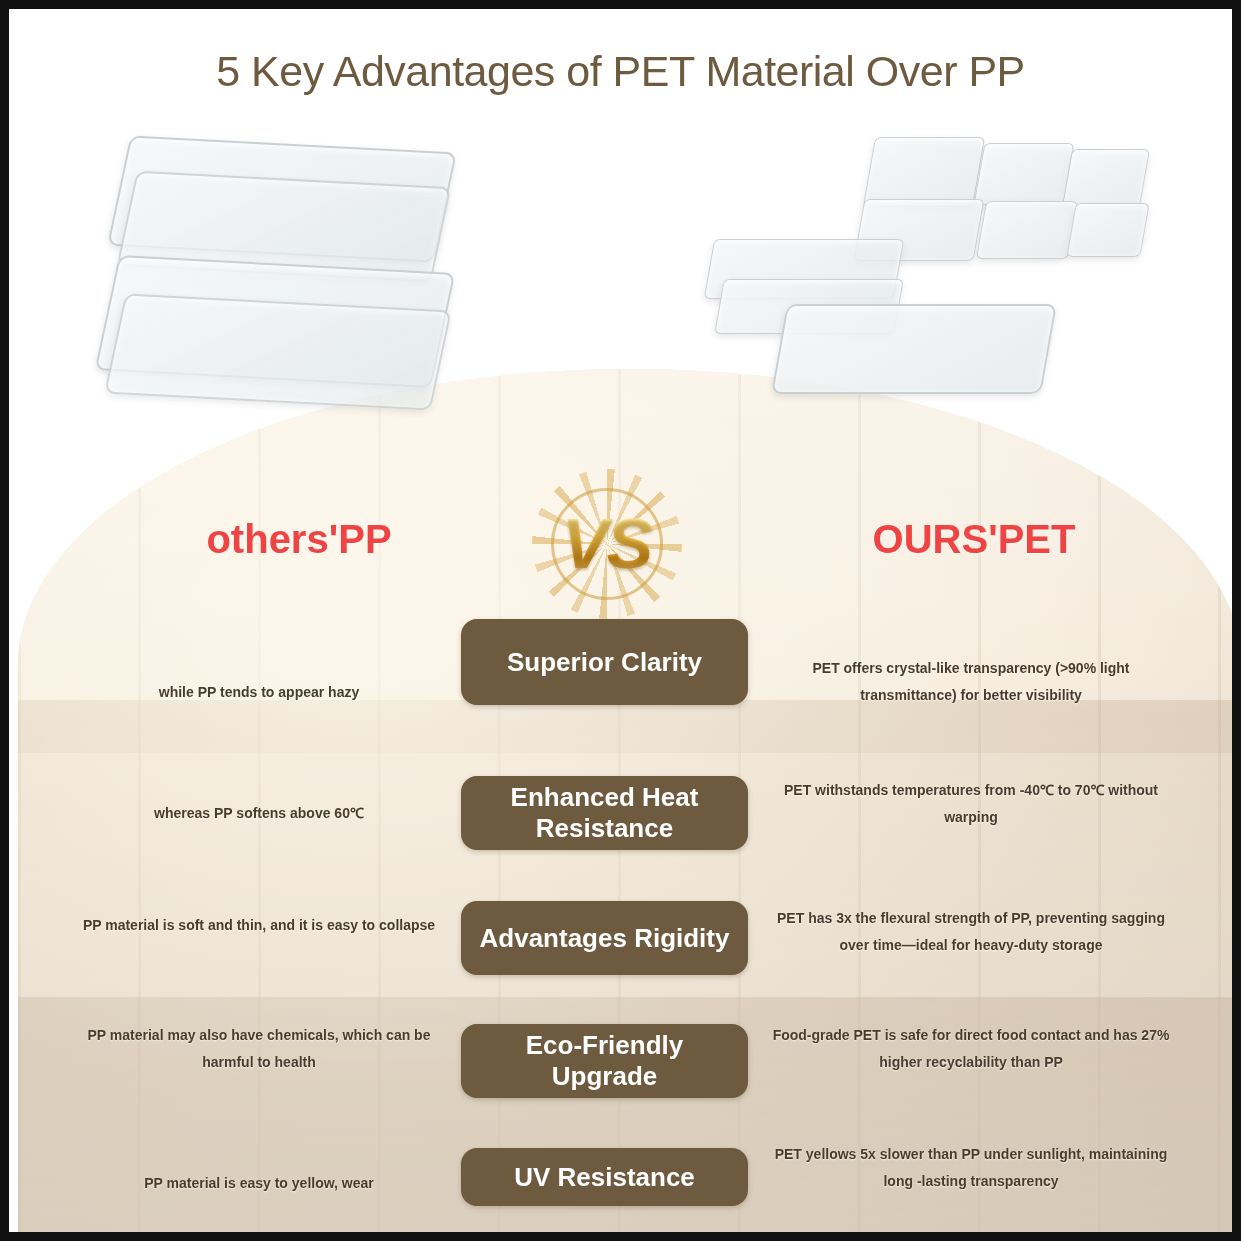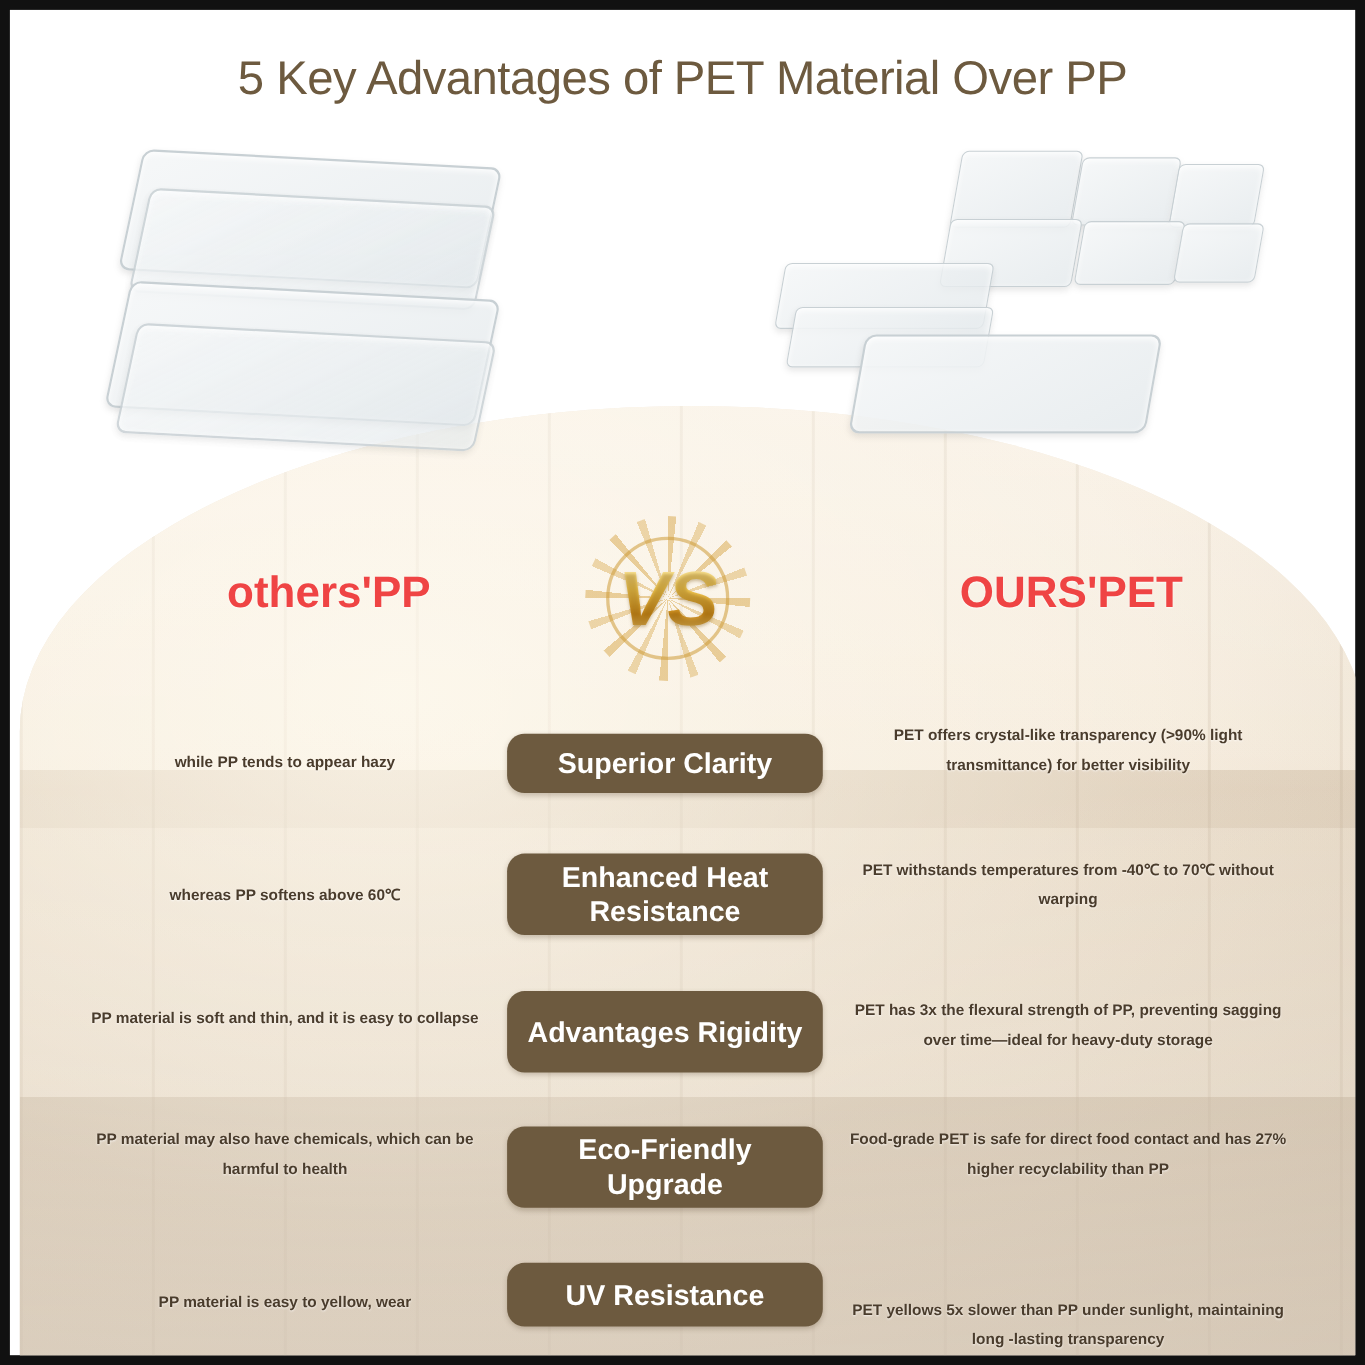--- a/index.html
+++ b/index.html
@@ -214,21 +214,21 @@
   <div class="vs">
     <div class="burst"></div>
     <div class="ring"></div>
     <div class="txt">VS</div>
   </div>
 
   <div class="rows">
 
     <div class="row">
       <div class="side-text left" style="top:670px;">while PP tends to appear hazy</div>
-      <div class="pill" style="top:658px; height:54px;">Superior Clarity</div>
+      <div class="pill" style="top:610px; height:86px;">Superior Clarity</div>
       <div class="side-text right" style="top:646px;">PET offers crystal-like transparency (&gt;90% light transmittance) for better visibility</div>
     </div>
 
     <div class="row">
       <div class="side-text left" style="top:791px;">whereas PP softens above 60℃</div>
       <div class="pill" style="top:767px; height:74px;">Enhanced Heat Resistance</div>
       <div class="side-text right" style="top:768px;">PET withstands temperatures from -40℃ to 70℃ without warping</div>
     </div>
 
     <div class="row">
@@ -239,17 +239,17 @@
 
     <div class="row">
       <div class="side-text left" style="top:1013px;">PP material may also have chemicals, which can be harmful to health</div>
       <div class="pill" style="top:1015px; height:74px;">Eco-Friendly Upgrade</div>
       <div class="side-text right" style="top:1013px;">Food-grade PET is safe for direct food contact and has 27% higher recyclability than PP</div>
     </div>
 
     <div class="row">
       <div class="side-text left" style="top:1161px;">PP material is easy to yellow, wear</div>
       <div class="pill" style="top:1139px; height:58px;">UV Resistance</div>
-      <div class="side-text right" style="top:1132px;margin-top:36px;">PET yellows 5x slower than PP under sunlight, maintaining long -lasting transparency</div>
+      <div class="side-text right" style="top:1132px;">PET yellows 5x slower than PP under sunlight, maintaining long -lasting transparency</div>
     </div>
 
   </div>
 </div>
 
 </body></html>

